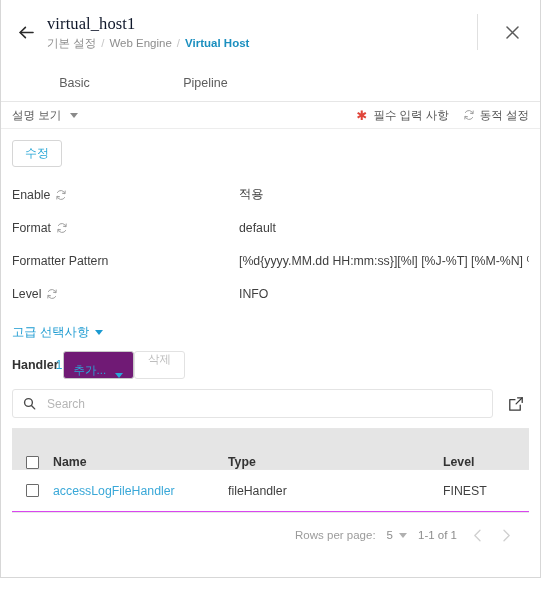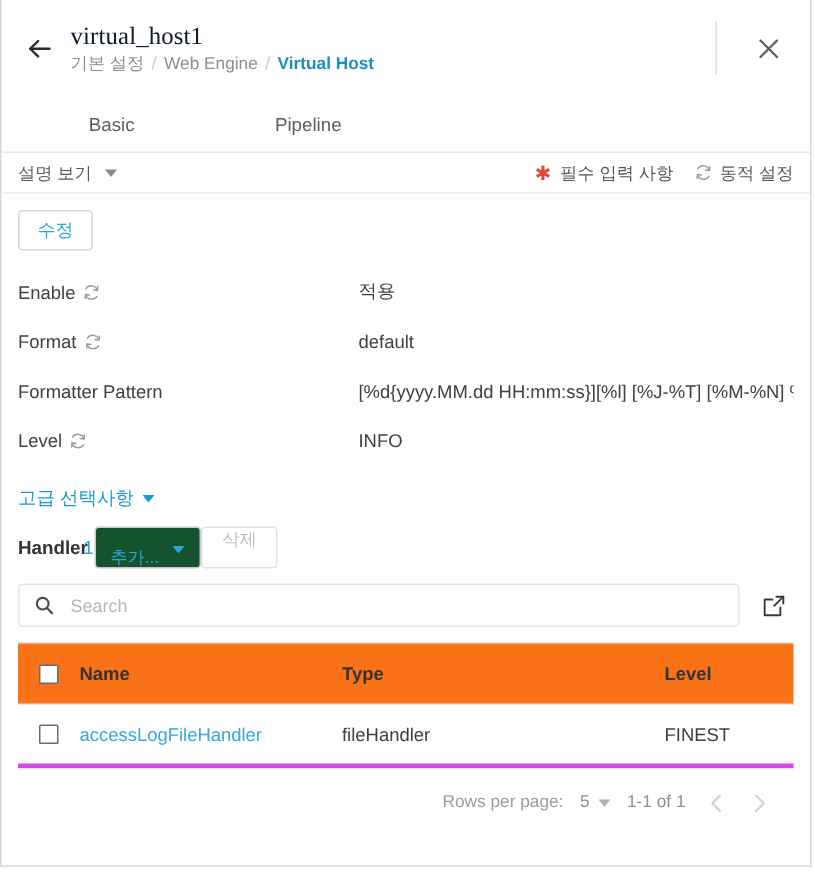--- a/index.html
+++ b/index.html
@@ -259,25 +259,25 @@
     font-weight: bold;
     color: #333;
   }
   .handler-count {
     font-size: 12.5px;
     color: #2aa7d6;
     margin-left: -3px;
   }
   .btn-split {
     display: inline-flex;
-    align-items: flex-start;
+    align-items: flex-end;
     gap: 9px;
     height: 28px;
-    padding: 12px 10px;
-    background: #14532d;
+    padding: 0 10px;
+    background: #701a75;
     border: 1px solid #c9c9c9;
     border-radius: 3px;
     color: #2aa7d6;
     font-size: 11.5px;
     cursor: pointer;
     box-sizing: border-box;
   }
   .btn-split .caret-down { border-top-color: #2aa7d6; }
   .btn-disabled {
     display: inline-flex;
@@ -342,31 +342,32 @@
     border-top: 1px solid #e6e6e6;
     border-bottom: 1px solid #e6e6e6;
   }
   .trow {
     display: flex;
     align-items: center;
     height: 41px;
     box-sizing: border-box;
   }
   .thead {
-    background: #f97316;
+    background: #e5e5e5;
     border-bottom: 1px solid #e6e6e6;
     font-weight: bold;
     font-size: 12.3px;
     color: #333;
     height: 41px;
+    align-items: flex-end;
   }
   .tbody-row {
     font-size: 12.3px;
     color: #3f3f3f;
-    border-bottom: 3px solid #d946ef;
+    border-bottom: 1px solid #d946ef;
     height: 42px;
   }
   .cell-check {
     width: 41px;
     flex: none;
     display: flex;
     align-items: center;
     justify-content: center;
   }
   .cell-name { width: 175px; flex: none; }

